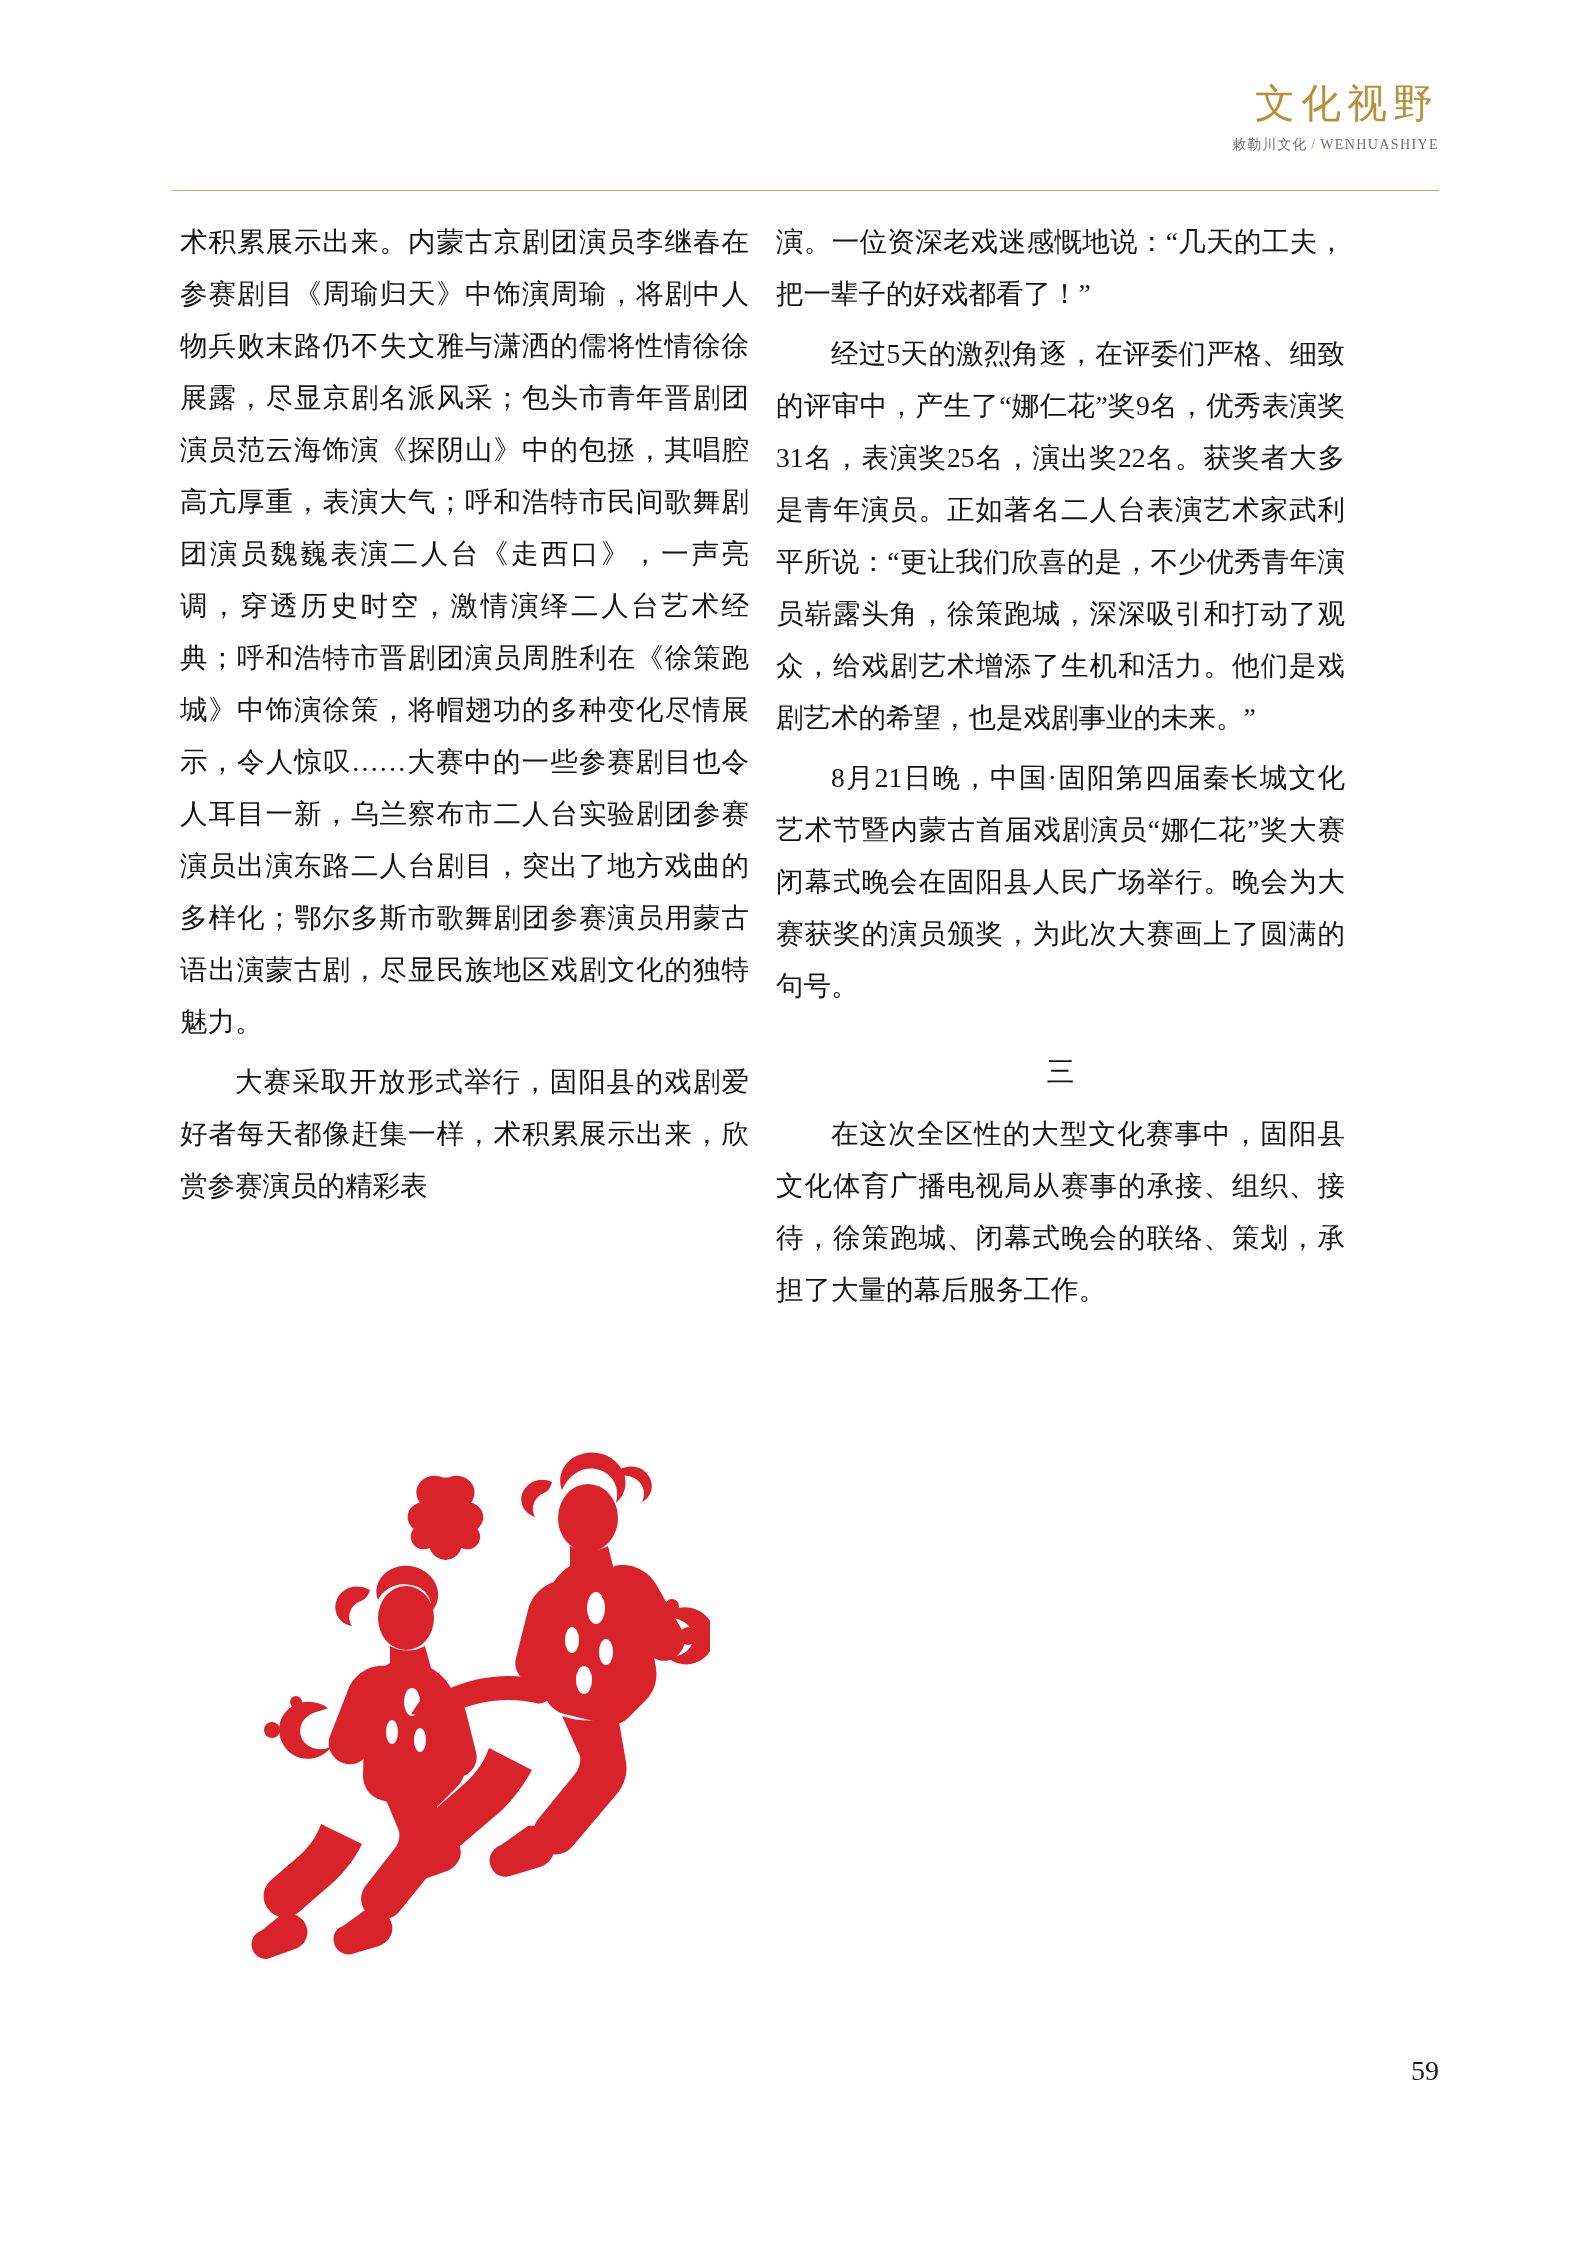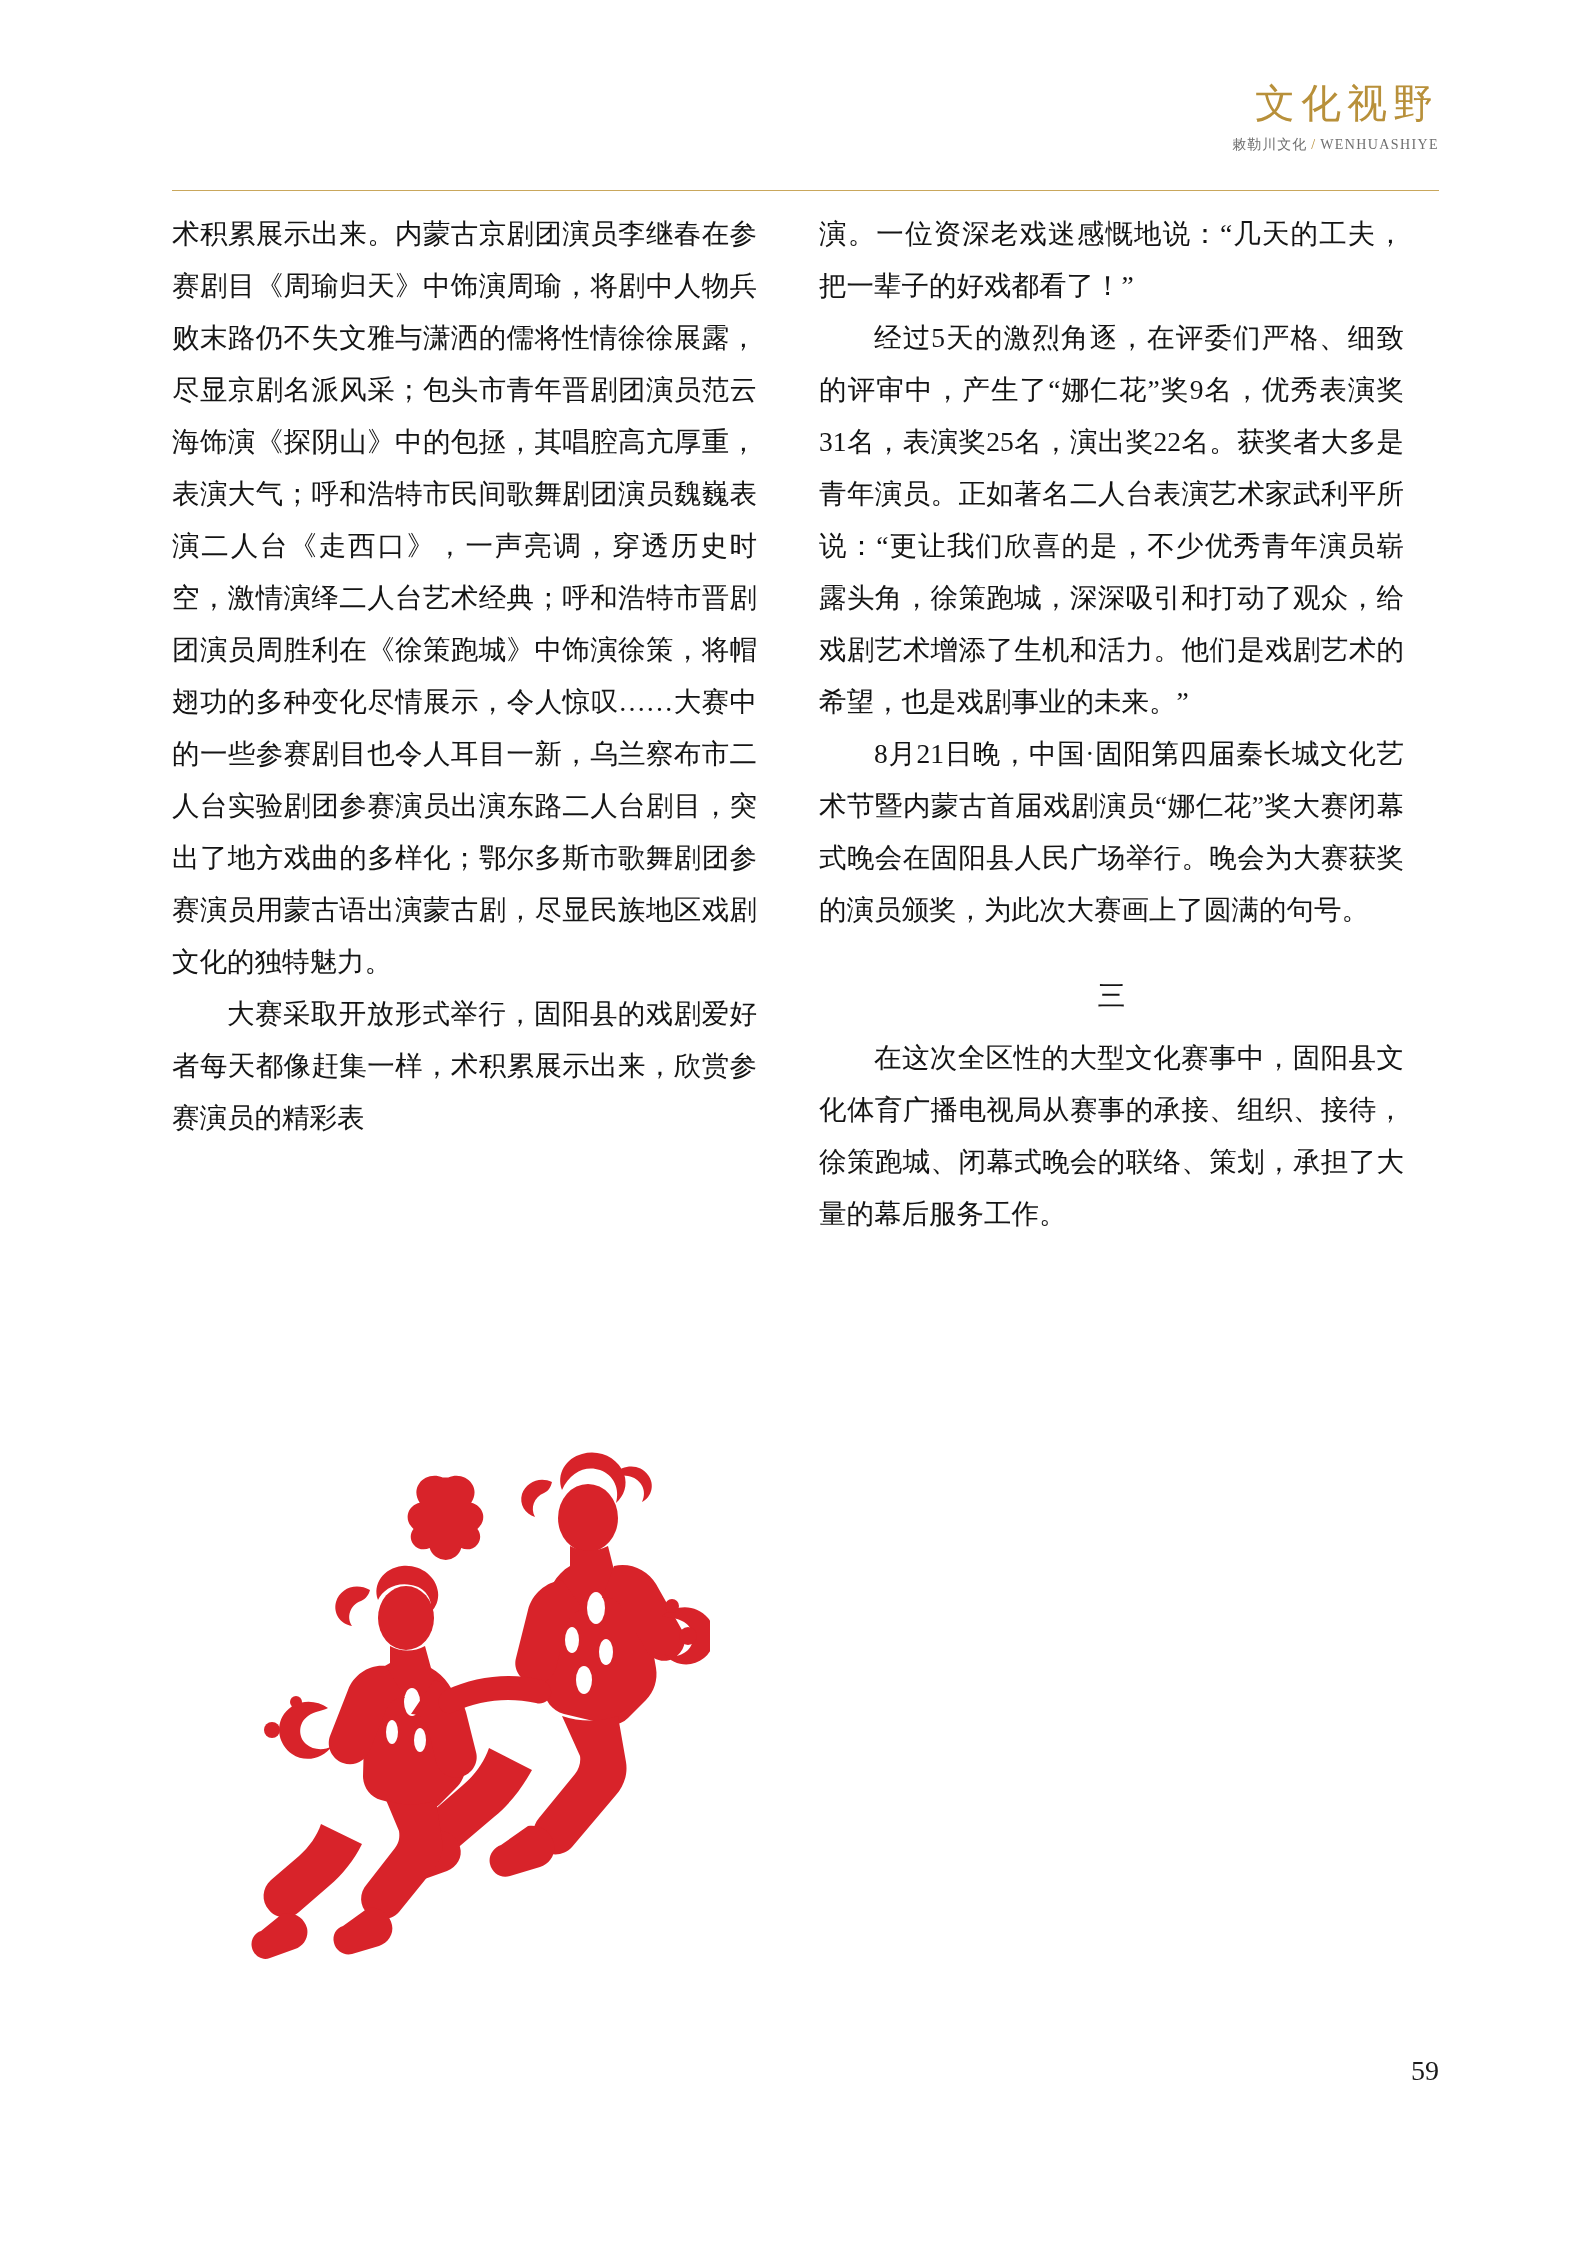--- a/index.html
+++ b/index.html
@@ -66,24 +66,24 @@
     position: absolute;
     top: 208px;
     width: 585px;
     font-size: 27.5px;
     line-height: 52px;
     text-align: justify;
     text-justify: inter-ideograph;
     color: #141414;
   }
   .col-left { left: 172px; }
-  .col-right { left: 819px; }
+  .col-right { left: 768px; }
 
   .para {
-    margin: 0;
+    margin: 8px;
     text-indent: 2em;
   }
   .para.noindent { text-indent: 0; }
 
   .section-num {
     margin: 34px 0 10px 0;
     text-align: center;
     font-size: 28px;
     line-height: 52px;
   }

